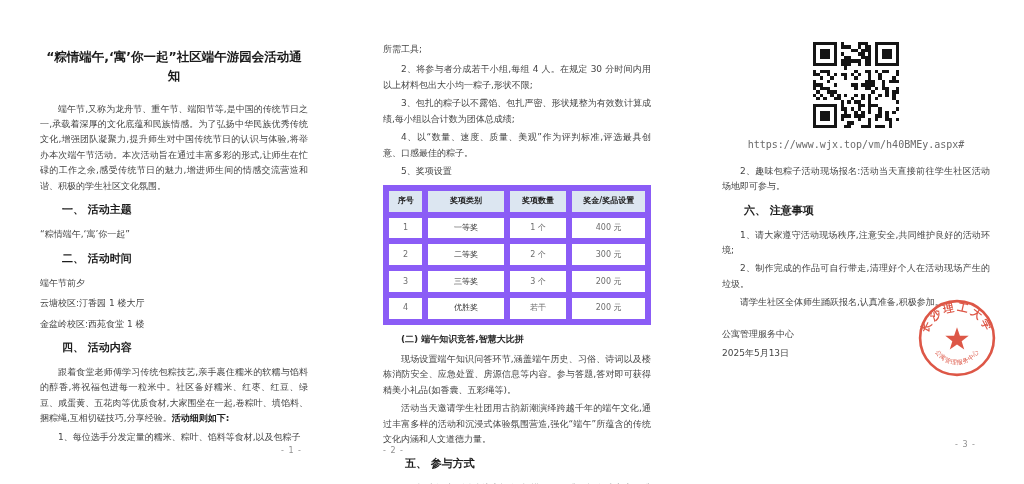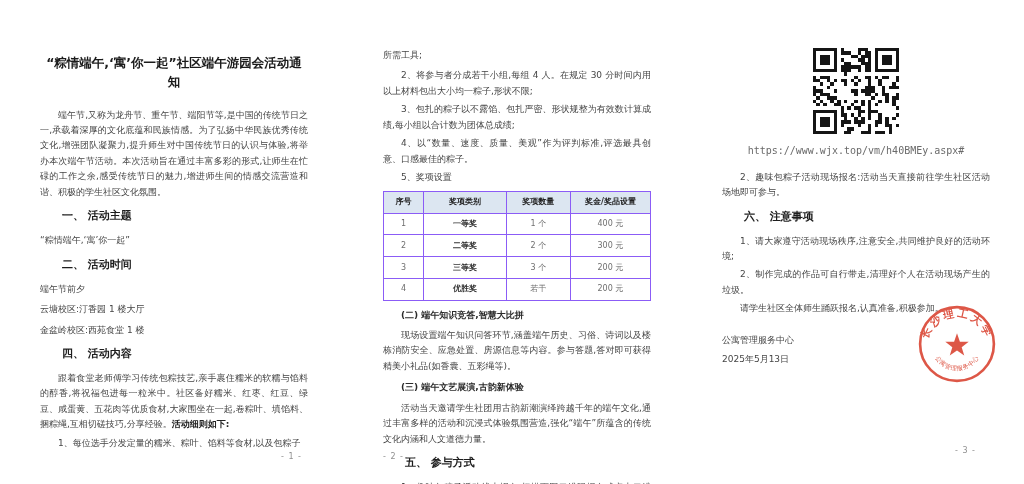--- a/index.html
+++ b/index.html
@@ -1,41 +1,41 @@
 <!DOCTYPE html>
 <html><head>
 <meta charset="utf-8">
 <style>
   html,body{margin:0;padding:0;}
   body{
     width:1024px;height:484px;position:relative;overflow:hidden;
     background:#ffffff;color:#3f3f3f;
     font-family:"DejaVu Sans","Liberation Sans",sans-serif;
   }
-  .page{position:absolute;top:48px;width:268px;height:420px;font-size:9px;line-height:1.72;}
+  .page{position:absolute;top:42px;width:268px;height:420px;font-size:9px;line-height:1.72;}
   #p1{left:40px}
   #p2{left:383px}
   #p3{left:722px}
 
   .doc-title{font-size:12.5px;font-weight:bold;color:#1b1b1b;text-align:center;line-height:1.5;margin:6px 0 16px;}
   .para{text-indent:2em;margin:0 0 3px;color:#454545;text-align:justify;}
   .h{font-weight:bold;color:#1d1d1d;font-size:11px;margin:7px 0 7px;text-indent:2em;}
   .sub{font-weight:bold;color:#2a2a2a;margin:6px 0 5px;text-indent:2em;}
   .plain{margin:5px 0;color:#454545;}
   .b{font-weight:bold;color:#222;}
   .pnum{position:absolute;font-size:8px;color:#8f8f8f;letter-spacing:1px;}
   #p1 .pnum{bottom:4px;right:6px;}
   #p2 .pnum{bottom:4px;left:0px;}
   #p3 .pnum{bottom:10px;right:14px;}
 
   table.awards{border-collapse:collapse;width:100%;margin:4px 0 7px;}
-  table.awards th,table.awards td{border:1px solid #8b5cf6;padding:3.5px 2px;text-align:center;font-size:8px;}
+  table.awards th,table.awards td{border:6px solid #8b5cf6;padding:3.5px 2px;text-align:center;font-size:8px;}
   table.awards th{background:#dce6f1;color:#1f1f1f;font-weight:bold;}
   table.awards td{color:#6e6e6e;}
-  table.awards td.cat{font-weight:bold;color:#333;}
+  table.awards td.cat{font-weight:normal;color:#333;}
 
   .qrwrap{text-align:center;margin:0 0 3px;}
   .qr-url{text-align:center;font-size:10px;color:#6a6a6a;font-family:"DejaVu Sans Mono","Liberation Mono",monospace;margin:3px 0 10px;}
 
   .sig{position:relative;text-align:left;margin-top:16px;padding-right:16px;color:#454545;}
   .sig .line{margin:4px 0;}
   .seal{position:absolute;right:-8px;top:-30px;width:82px;height:82px;opacity:.88;pointer-events:none;}
 </style>
 </head>
 <body>
@@ -94,21 +94,20 @@
         <td>4</td>
         <td class="cat">优胜奖</td>
         <td>若干</td>
         <td>200 元</td>
       </tr>
     </tbody>
   </table>
 
   <div class="sub">(二) 端午知识竞答,智慧大比拼</div>
   <p class="para">现场设置端午知识问答环节,涵盖端午历史、习俗、诗词以及楼栋消防安全、应急处置、房源信息等内容。参与答题,答对即可获得精美小礼品(如香囊、五彩绳等)。</p>
-  <div class="sub">(三) 端午文艺展演,古韵新体验</div>
   <p class="para">活动当天邀请学生社团用古韵新潮演绎跨越千年的端午文化,通过丰富多样的活动和沉浸式体验氛围营造,强化“端午”所蕴含的传统文化内涵和人文道德力量。</p>
   <div class="h">五、 参与方式</div>
   <p class="para">1、趣味包粽子活动线上报名;扫描下图二维码报名或点击二维码下链接报名,报名截止时间为 2025 年 5 月 16 日下午 17:30;</p>
   <div class="pnum">- 2 -</div>
 </div>
 
 <div class="page" id="p3">
   <div class="qrwrap">
     <svg id="qr" width="86" height="86" viewBox="0 0 100 100" shape-rendering="crispEdges">
         <rect x="32" y="0" width="4" height="4" fill="#151515"></rect>

